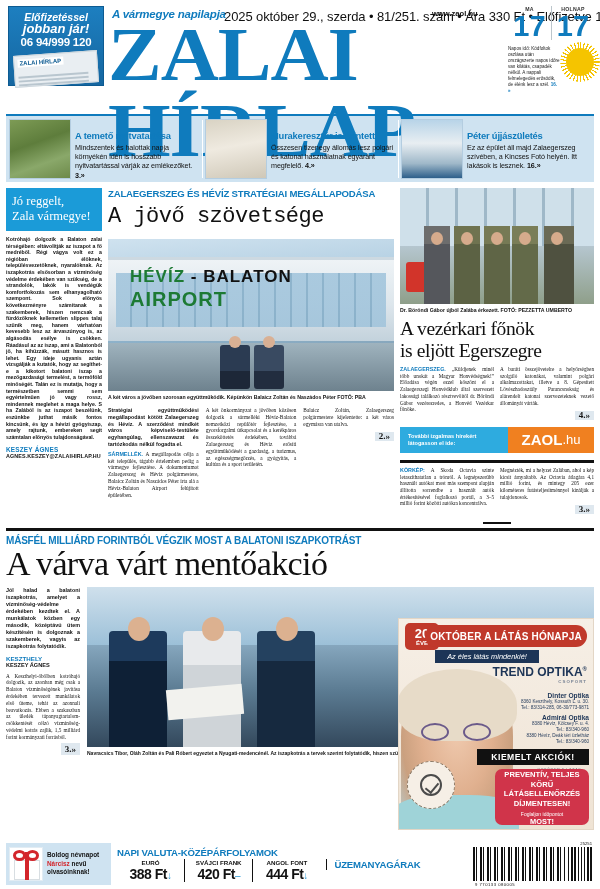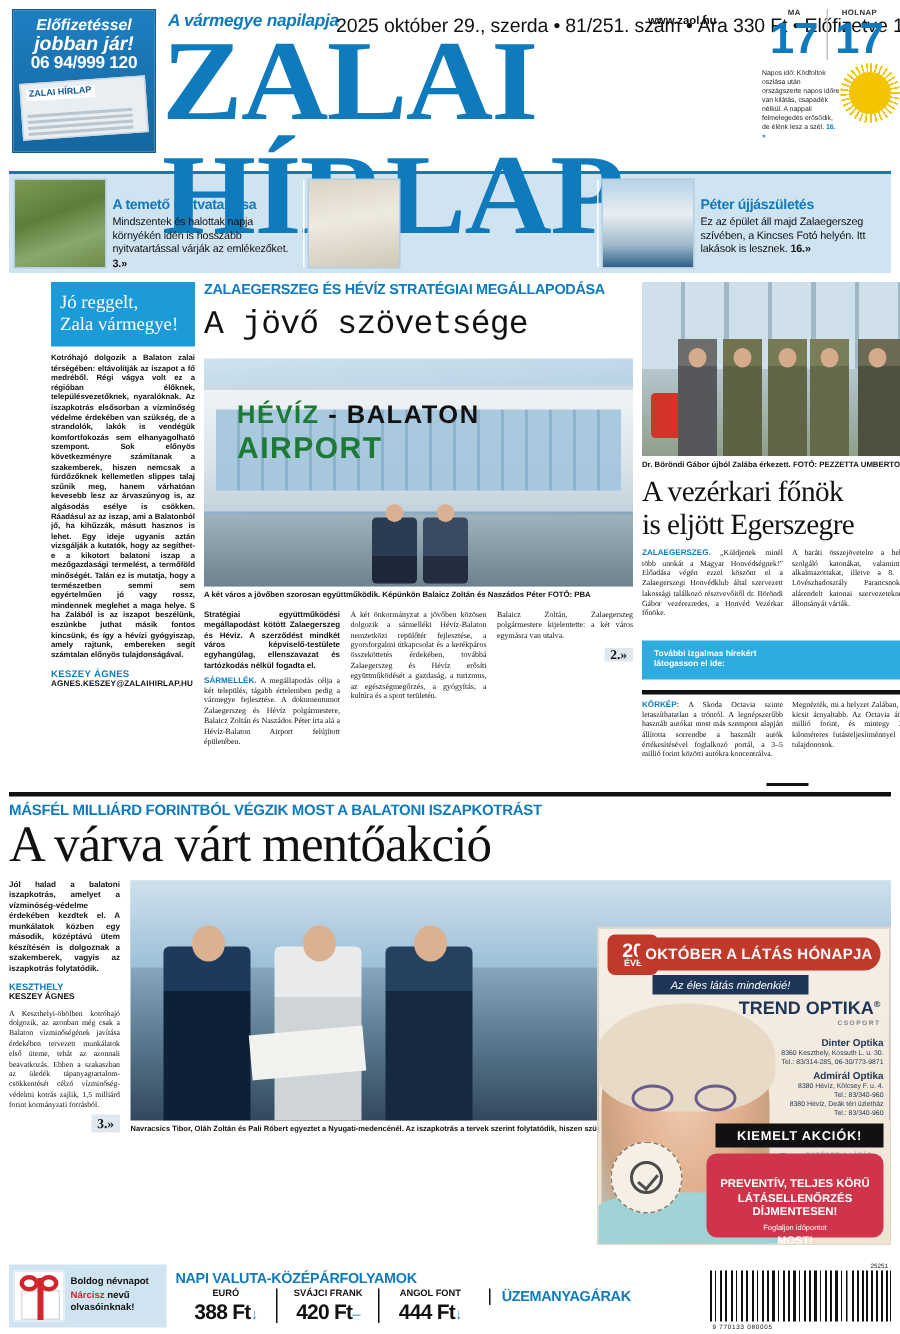--- a/index.html
+++ b/index.html
@@ -7,21 +7,21 @@
     width: 600px; height: 889px;
     font-family: "Liberation Sans", sans-serif;
     background: #ffffff;
     overflow: hidden;
   }
   .page { position: relative; width: 600px; height: 889px; background:#fff; }
 
   
   .masthead { position: relative; height: 112px; padding: 4px 6px 0 6px; }
   .sub-ad {
-    position: absolute; left: 8px; top: 6px; width: 96px; height: 96px;
+    position: absolute; left: 8px; top: 6px; width: 96px; height: 80px;
     background: linear-gradient(#1d7fc0, #1566a0);
     border: 1px solid #0d5b92; color: #fff;
     display: flex; flex-direction: column; align-items: center;
     padding-top: 5px;
   }
   .sub-ad .l1 { font-size: 10.5px; font-weight: bold; font-style: italic; color:#fff; line-height: 11px; }
   .sub-ad .l2 { font-size: 13px; font-weight: bold; font-style: italic; color:#fff; line-height: 11px; }
   .sub-ad .phone { font-size: 11.5px; font-weight: bold; color:#fff; margin-top:2px; letter-spacing:-0.2px;}
   .sub-ad .paperpic {
     margin-top: 5px; width: 84px; height: 38px; background:#e9eef2;
@@ -89,21 +89,21 @@
   .tpic.p1 { background: linear-gradient(160deg,#7d9b55 0%, #5e7d3c 40%, #8aa86a 70%, #6d8a4a 100%); }
   .tpic.p2 { background: linear-gradient(170deg,#d9d3c4 0%, #efeae0 45%, #cfc8b8 100%); }
   .tpic.p3 { background: linear-gradient(180deg,#b8d4e8 0%, #e8eef2 40%, #9fb8c9 75%, #2d5f8a 100%); }
   .teaser .ttxt { overflow: hidden; margin-top: 11px; }
   .teaser .th { font-size: 9.4px; font-weight: bold; color: #0f7bbd; line-height: 11px; letter-spacing:-0.2px; }
   .teaser .tb { font-size: 7.2px; color: #111; line-height: 9.2px; margin-top: 2px; letter-spacing:-0.1px; }
   .teaser .tb .pg { font-weight: bold; }
 
   
   .main { display: flex; margin: 6px 6px 0 6px; gap: 6px; }
-  .col-left { width: 96px; flex: none; margin-left: 28px; }
+  .col-left { width: 96px; flex: none; }
   .col-mid { width: 286px; flex: none; }
   .col-right { width: 194px; flex: none; }
 
   .greet {
     background: #1b9bd8; color: #fff; padding: 6px 6px 8px 6px;
     font-family: "Liberation Serif", serif; font-size: 12.5px; line-height: 14.5px;
   }
   .edit-body {
     font-size: 5.2px; line-height: 6.6px; color: #111;
     text-align: justify; margin-top: 5px; font-weight: bold;
@@ -281,23 +281,23 @@
   .ad-kiemelt {
     position: absolute; right: 4px; top: 130px; width: 112px; height: 16px;
     background: #111; color: #fff; display:flex; align-items:center; justify-content:center;
     font-size: 8.6px; font-weight: bold; letter-spacing: 0.5px;
   }
   .ad-eye { position:absolute; right: 60px; top: 150px; width: 22px; height: 14px;
     border:2px solid #1d3557; border-radius: 50%/60% 60% 40% 40%; }
   .ad-eye::after{content:"";position:absolute;left:6px;top:3px;width:7px;height:7px;border-radius:50%;background:#1d3557;}
   .ad-eyetxt { position:absolute; right:4px; top:148px; width:52px; font-size:4.2px; color:#6b7280; line-height:5.4px; letter-spacing:.4px;}
   .ad-red {
-    position: absolute; right: 4px; bottom: 4px; width: 118px; height: 56px;
+    position: absolute; right: 4px; bottom: 4px; width: 94px; height: 56px;
     background: #d0344a; border-radius: 7px; color: #fff; text-align: center;
-    padding-top: 15px;
+    padding-top: 1px;
   }
   .ad-red .t1 { font-size: 7.6px; font-weight: bold; line-height: 9.5px; }
   .ad-red .t2 { font-size: 5px; margin-top: 3px; }
   .ad-red .t3 { font-size: 7.4px; font-weight: bold; }
   .ad-seal {
     position:absolute; left: 8px; bottom: 20px; width: 48px; height: 48px;
     border-radius: 50%; background:#f6efe6; border: 1px dashed #8a7a68;
     display:flex; align-items:center; justify-content:center;
   }
   .ad-seal .ck { width: 22px; height: 22px; border: 2px solid #4b4b4b; border-radius: 50%;
@@ -400,20 +400,27 @@
       <div class="ttxt">
         <div class="th">A temető nyitvatartása</div>
         <div class="tb">
           <span>Mindszentek és halottak napja környékén idén is hosszabb nyitvatartással várják az emlékezőket.</span>
           <span class="pg">3.»</span>
         </div>
       </div>
     </div>
     <div class="teaser">
       <div class="tpic p2"></div>
+      <div class="ttxt">
+        <div class="th">Murakeresztúr is érintett</div>
+        <div class="tb">
+          <span>Összesen tizenegy állomás lesz polgári és katonai használatnak egyaránt megfelelő.</span>
+          <span class="pg">4.»</span>
+        </div>
+      </div>
     </div>
     <div class="teaser">
       <div class="tpic p3"></div>
       <div class="ttxt">
         <div class="th">Péter újjászületés</div>
         <div class="tb">
           <span>Ez az épület áll majd Zalaegerszeg szívében, a Kincses Fotó helyén. Itt lakások is lesznek.</span>
           <span class="pg">16.»</span>
         </div>
       </div>
@@ -504,20 +511,24 @@
         <div class="c">
           <p>A baráti összejövetelre a helyőrségben szolgáló katonákat, valamint polgári alkalmazottakat, illetve a 8. Gépesített Lövészhadosztály Parancsnokság és alárendelt katonai szervezeteknek vezető állományát várták.</p>
           <span class="pagebox">4.»</span>
         </div>
       </div>
 
       <div class="zaol">
         <div class="ztxt">
           <span>További izgalmas hírekért</span>
           <span>látogasson el ide:</span>
+        </div>
+        <div class="zlogo">
+          <span>ZAOL</span>
+            <span class="hu">.hu</span>
         </div>
       </div>
 
       <div class="rule-thick"></div>
 
 
       <div class="body2">
         <div class="c">
           <p>
             <span class="placename">KÖRKÉP:</span>

